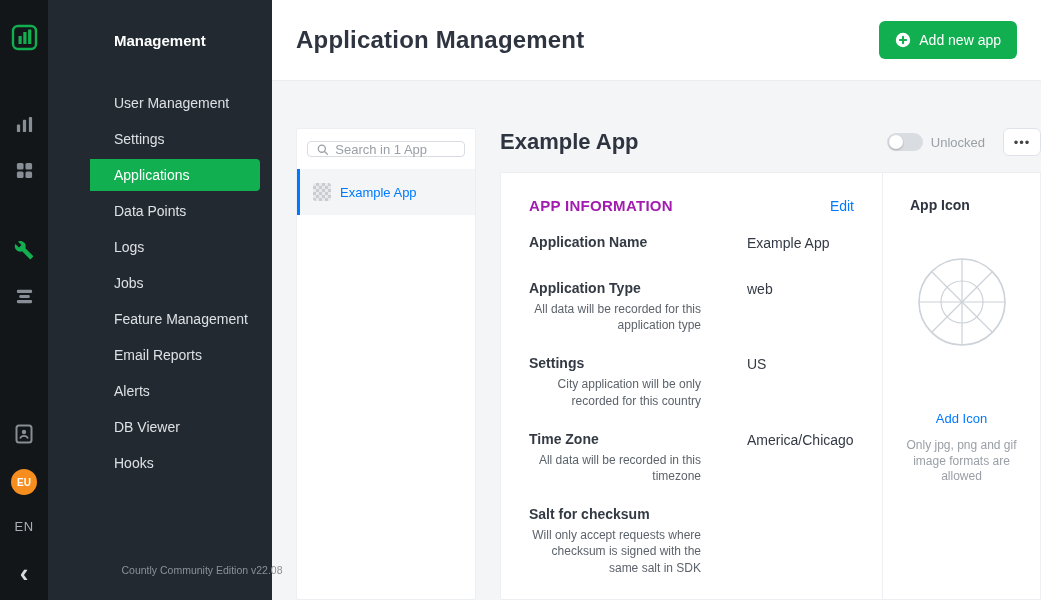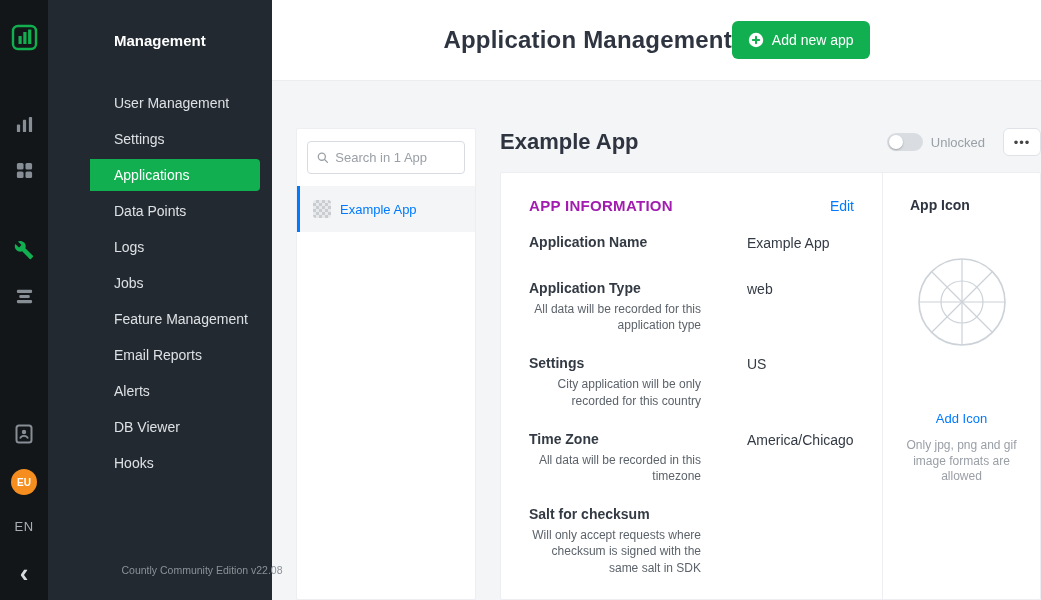--- a/index.html
+++ b/index.html
@@ -23,30 +23,30 @@
   
   .panel { width:224px; flex:0 0 224px; background:#222930; position:relative; display:flex; flex-direction:column;padding-left:42px; }
   .panel-title { color:#fff; font-size:15px; font-weight:bold; padding:32px 0 0 24px; }
   .menu { margin-top:38px; display:flex; flex-direction:column; gap:4px; }
   .mi { color:#dde1e5; font-size:14px; padding:8px 0 8px 24px; margin-right:12px; border-radius:0 4px 4px 0; cursor:pointer; }
   .mi.active { background:#12af51; color:#fff; }
   .panel-footer { position:absolute; bottom:24px; width:100%; text-align:center; color:#8b9197; font-size:10.5px; }
 
   
   .main { flex:1; display:flex; flex-direction:column; min-width:0; }
-  .hdr { height:81px; flex:0 0 81px; background:#fff; border-bottom:1px solid #ededf0; display:flex; align-items:center; justify-content:center; padding:0 24px; }
+  .hdr { height:81px; flex:0 0 81px; background:#fff; border-bottom:1px solid #ededf0; display:flex; align-items:center; justify-content:space-between; padding:0 24px; }
   .hdr h1 { font-size:24px; font-weight:bold; color:#2e3440; letter-spacing:.2px; }
   .add-btn { background:#12af51; color:#fff; border:none; border-radius:6px; height:38px; padding:0 16px; font-size:14px; font-family:inherit; display:flex; align-items:center; gap:8px; cursor:pointer; }
 
   .content { flex:1; display:flex; gap:24px; padding:47px 0 0 24px; overflow:hidden; }
 
   
   .applist { flex:0 0 180px; width:180px; background:#fff; border:1px solid #eceef1; border-radius:2px; }
   .searchwrap { padding:12px 10px; }
-  .searchbox { display:flex; align-items:center; gap:7px; border:1px solid #d8dce1; border-radius:4px; height:33px; padding:0 9px; background:#fff; }
+  .searchbox { display:flex; align-items:center; gap:7px; border:1px solid #d8dce1; border-radius:4px; height:16px; padding:0 9px; background:#fff; }
   .searchbox input { border:none; outline:none; width:100%; font-size:13px; font-family:inherit; color:#333a44; background:transparent; }
   .searchbox input::placeholder { color:#9aa0a6; }
   .app-item { display:flex; align-items:center; gap:9px; height:46px; padding-left:13px; background:#f4f5f6; border-left:3px solid #017aff; cursor:pointer; }
   .app-item .name { color:#017aff; font-size:13px; }
   .checker { width:18px; height:18px; border-radius:3px; background-color:#e7e9eb;
     background-image:linear-gradient(45deg,#c9cdd1 25%,transparent 25%,transparent 75%,#c9cdd1 75%),
                      linear-gradient(45deg,#c9cdd1 25%,transparent 25%,transparent 75%,#c9cdd1 75%);
     background-size:6px 6px; background-position:0 0,3px 3px; }
 
   

